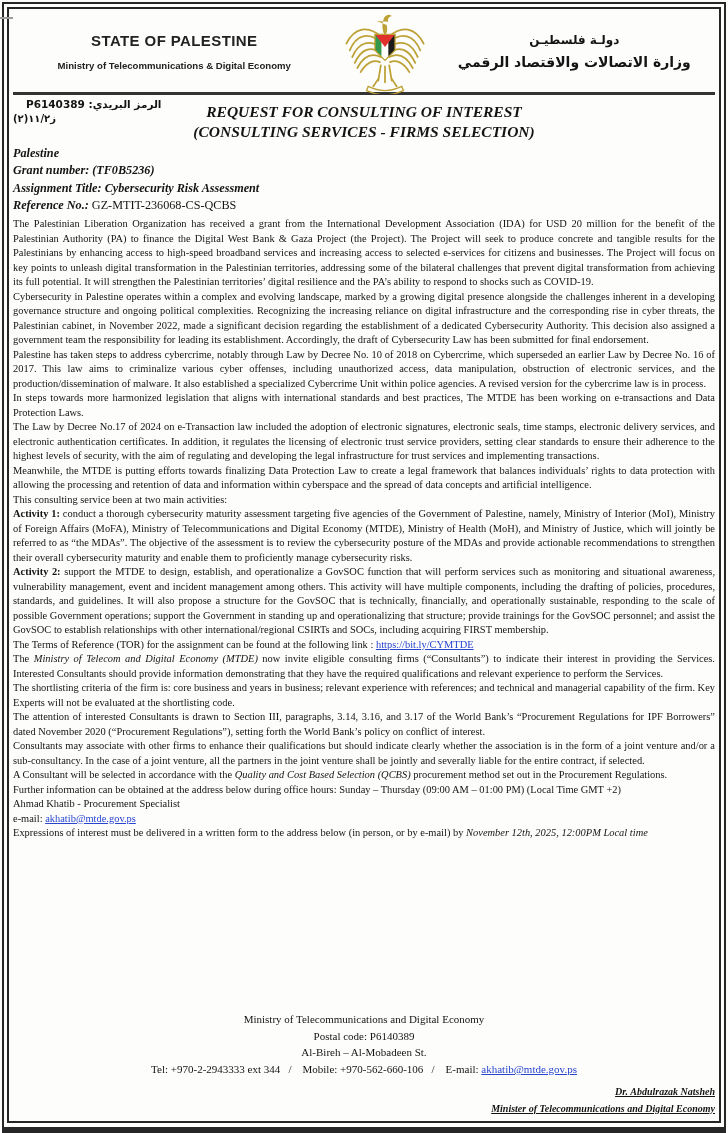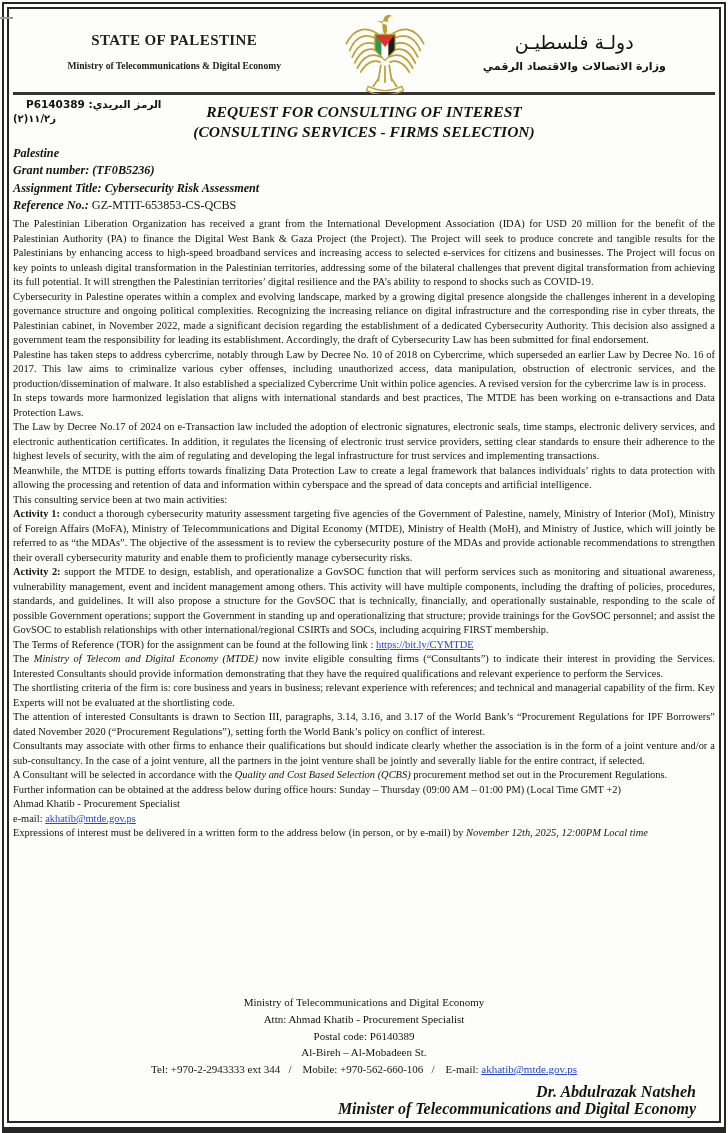--- a/index.html
+++ b/index.html
@@ -11,27 +11,27 @@
         font-family:"Liberation Serif", serif;color:var(--ink);}
   .frame-outer{position:absolute;left:2px;right:2px;top:2px;bottom:0;
         border:2px solid var(--border);border-bottom-width:6px;pointer-events:none;}
   .frame-inner{position:absolute;left:7px;right:7px;top:7px;bottom:10px;
         border:2px solid var(--border);pointer-events:none;}
   .reg-tick{position:absolute;left:0;top:17px;width:13px;height:2px;background:#9b9b9b;}
   .content{position:absolute;left:13px;right:13px;top:11px;bottom:13px;}
 
   
   .masthead{display:flex;align-items:center;height:81px;border-bottom:3px solid #333;padding:0 4px;}
-  .mast-left{flex:1.15;text-align:center;font-family:Liberation Serif, serif;}
+  .mast-left{flex:1.15;text-align:center;font-family:Liberation Sans, sans-serif;}
   .mast-left .t1{font-size:15px;font-weight:bold;letter-spacing:.4px;color:#222;}
   .mast-left .t2{font-size:9.6px;font-weight:bold;margin-top:11px;color:#222;}
   .emblem-wrap{flex:0 0 106px;display:flex;justify-content:center;}
   .mast-right{flex:1;text-align:center;direction:rtl;font-family:"DejaVu Sans", sans-serif;}
-  .mast-right .a1{font-size:19px;font-weight:normal;}
-  .mast-right .a2{font-size:11px;font-weight:bold;margin-top:7px;}
+  .mast-right .a1{font-size:12px;font-weight:bold;}
+  .mast-right .a2{font-size:14px;font-weight:bold;margin-top:7px;}
 
   
   .postal{position:absolute;top:87px;left:13px;direction:rtl;
         font-family:"DejaVu Sans", sans-serif;font-size:10.5px;font-weight:bold;}
   .margin-ref{position:absolute;top:102px;left:0;font-family:"DejaVu Sans", sans-serif;
         font-size:10px;font-weight:bold;unicode-bidi:bidi-override;direction:ltr;}
   .doc-title{text-align:center;margin-top:7px;font-weight:bold;font-style:italic;
         font-size:15.5px;line-height:19.5px;}
 
   
@@ -42,22 +42,22 @@
   .body-text{margin-top:3px;text-align:justify;font-size:10.45px;line-height:14.5px;
         height:770px;overflow:hidden;}
   .para{margin:0;}
   .b{font-weight:bold;}
   .bi{font-weight:normal;font-style:italic;}
   a.link{color:var(--link);text-decoration:underline;cursor:pointer;}
 
   
   .address-block{position:absolute;left:0;right:0;bottom:42px;text-align:center;
         font-size:11px;line-height:16.8px;}
-  .signature{position:absolute;right:19px;bottom:3px;text-align:right;
-        font-weight:bold;font-style:italic;font-size:16px;line-height:16.4px;}
+  .signature{position:absolute;right:0;bottom:3px;text-align:right;
+        font-weight:bold;font-style:italic;font-size:10px;line-height:16.4px;text-decoration:underline;}
 </style>
 </head>
 <body>
 
 <div class="page">
   <div class="frame-outer"></div>
   <div class="frame-inner"></div>
   <div class="reg-tick"></div>
 
   <div class="content">
@@ -114,21 +114,21 @@
 
     <div class="doc-title">
       <div>REQUEST FOR CONSULTING OF INTEREST</div>
       <div>(CONSULTING SERVICES - FIRMS SELECTION)</div>
     </div>
 
     <div class="meta">
       <div>Palestine</div>
       <div>Grant number: (TF0B5236)</div>
       <div>Assignment Title: Cybersecurity Risk Assessment</div>
-      <div><span>Reference No.:</span><span class="val"> GZ-MTIT-653853-CS-QCBS</span></div>
+      <div><span>Reference No.:</span><span class="val"> GZ-MTIT-236068-CS-QCBS</span></div>
     </div>
 
     <div class="body-text">
         <p class="para"><span class="">The Palestinian Liberation Organization has received a grant from the International Development Association (IDA) for USD 20 million for the benefit of the Palestinian Authority (PA) to finance the Digital West Bank &amp; Gaza Project (the Project). The Project will seek to produce concrete and tangible results for the Palestinians by enhancing access to high-speed broadband services and increasing access to selected e-services for citizens and businesses. The Project will focus on key points to unleash digital transformation in the Palestinian territories, addressing some of the bilateral challenges that prevent digital transformation from achieving its full potential. It will strengthen the Palestinian territories’ digital resilience and the PA’s ability to respond to shocks such as COVID-19.</span></p>
         <p class="para"><span class="">Cybersecurity in Palestine operates within a complex and evolving landscape, marked by a growing digital presence alongside the challenges inherent in a developing governance structure and ongoing political complexities. Recognizing the increasing reliance on digital infrastructure and the corresponding rise in cyber threats, the Palestinian cabinet, in November 2022, made a significant decision regarding the establishment of a dedicated Cybersecurity Authority. This decision also assigned a government team the responsibility for leading its establishment. Accordingly, the draft of Cybersecurity Law has been submitted for final endorsement.</span></p>
         <p class="para"><span class="">Palestine has taken steps to address cybercrime, notably through Law by Decree No. 10 of 2018 on Cybercrime, which superseded an earlier Law by Decree No. 16 of 2017. This law aims to criminalize various cyber offenses, including unauthorized access, data manipulation, obstruction of electronic services, and the production/dissemination of malware. It also established a specialized Cybercrime Unit within police agencies. A revised version for the cybercrime law is in process.</span></p>
         <p class="para"><span class="">In steps towards more harmonized legislation that aligns with international standards and best practices, The MTDE has been working on e-transactions and Data Protection Laws.</span></p>
         <p class="para"><span class="">The Law by Decree No.17 of 2024 on e-Transaction law included the adoption of electronic signatures, electronic seals, time stamps, electronic delivery services, and electronic authentication certificates. In addition, it regulates the licensing of electronic trust service providers, setting clear standards to ensure their adherence to the highest levels of security, with the aim of regulating and developing the legal infrastructure for trust services and implementing transactions.</span></p>
         <p class="para"><span class="">Meanwhile, the MTDE is putting efforts towards finalizing Data Protection Law to create a legal framework that balances individuals’ rights to data protection with allowing the processing and retention of data and information within cyberspace and the spread of data concepts and artificial intelligence.</span></p>
         <p class="para"><span class="">This consulting service been at two main activities:</span></p>
@@ -141,21 +141,20 @@
         <p class="para"><span class="">Consultants may associate with other firms to enhance their qualifications but should indicate clearly whether the association is in the form of a joint venture and/or a sub-consultancy. In the case of a joint venture, all the partners in the joint venture shall be jointly and severally liable for the entire contract, if selected.</span></p>
         <p class="para"><span class="">A Consultant will be selected in accordance with the </span><span class="bi">Quality and Cost Based Selection (QCBS)</span><span class=""> procurement method set out in the Procurement Regulations.</span></p>
         <p class="para"><span class="">Further information can be obtained at the address below during office hours: Sunday – Thursday (09:00 AM – 01:00 PM) (Local Time GMT +2)</span></p>
         <p class="para"><span class="">Ahmad Khatib - Procurement Specialist</span></p>
         <p class="para"><span class="">e-mail: </span><a href="#" class="link">akhatib@mtde.gov.ps</a></p>
         <p class="para"><span class="">Expressions of interest must be delivered in a written form to the address below (in person, or by e-mail) by </span><span class="bi">November 12th, 2025, 12:00PM Local time</span></p>
       </div>
 
     <div class="address-block">
       <div>Ministry of Telecommunications and Digital Economy</div>
-      <div>Attn: Ahmad Khatib - Procurement Specialist</div>
       <div>Postal code: P6140389</div>
       <div>Al-Bireh – Al-Mobadeen St.</div>
       <div><span>Tel: +970-2-2943333 ext 344&nbsp;&nbsp; /&nbsp;&nbsp;&nbsp; Mobile: +970-562-660-106&nbsp;&nbsp; /&nbsp;&nbsp;&nbsp; E-mail: </span><a class="link" href="#">akhatib@mtde.gov.ps</a></div>
     </div>
 
     <div class="signature">
       <div>Dr. Abdulrazak Natsheh</div>
       <div>Minister of Telecommunications and Digital Economy</div>
     </div>
 

